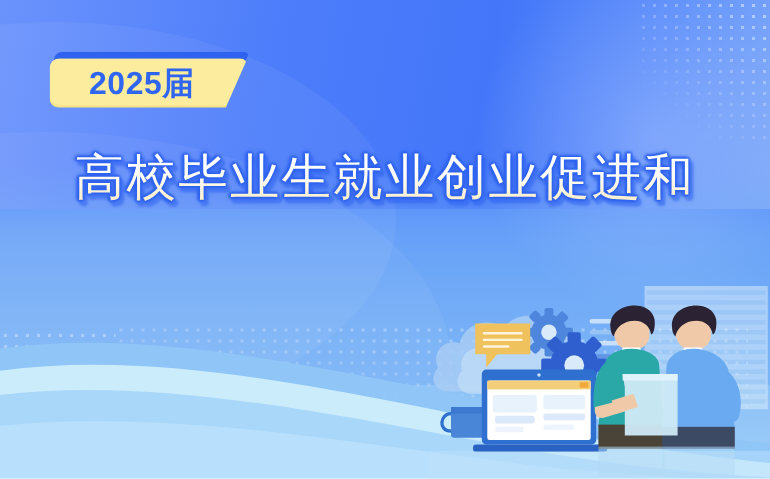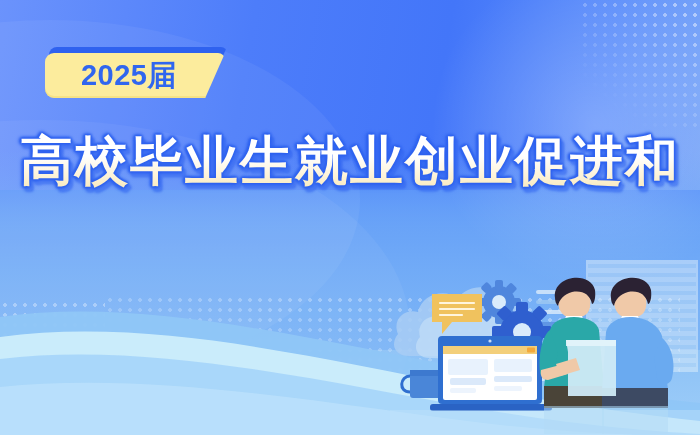--- a/index.html
+++ b/index.html
@@ -82,22 +82,22 @@
     font-family:"Liberation Sans","DejaVu Sans",sans-serif;
   }
 
   
   #title{
     position:absolute;left:0;top:128px;width:700px;
     text-align:center;
   }
   .title-line{
     font-family:"Liberation Sans","DejaVu Sans",sans-serif;
-    font-size:53px;
-    font-weight:700;
+    font-size:45px;
+    font-weight:400;
     letter-spacing:2px;
     line-height:66px;
     background:linear-gradient(180deg,#ffffff 0%,#ffffff 42%,#fdf3d8 72%,#f7e6b4 100%);
     -webkit-background-clip:text;
     background-clip:text;
     color:transparent;
     -webkit-text-stroke:0px transparent;
     filter:
       drop-shadow(0 0 1.2px #2f63ef)
       drop-shadow(0.9px 0 1.2px #2f63ef)

